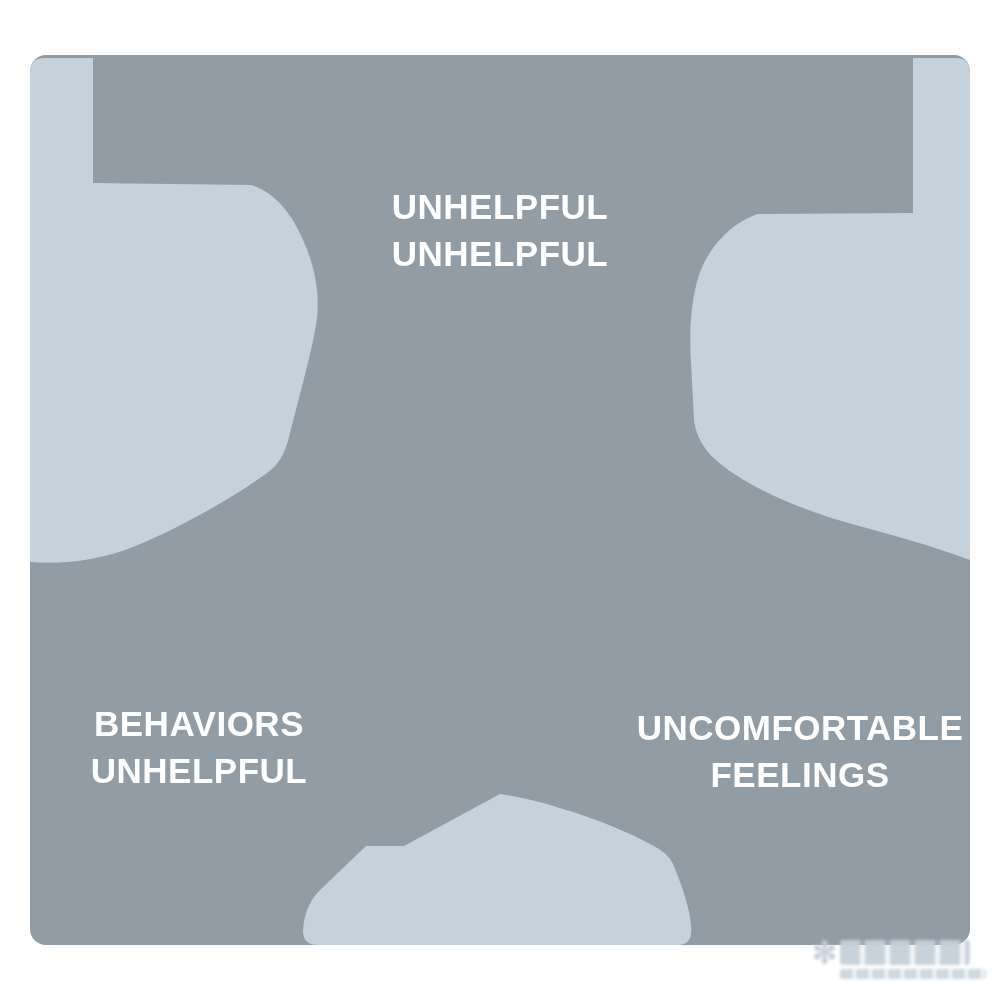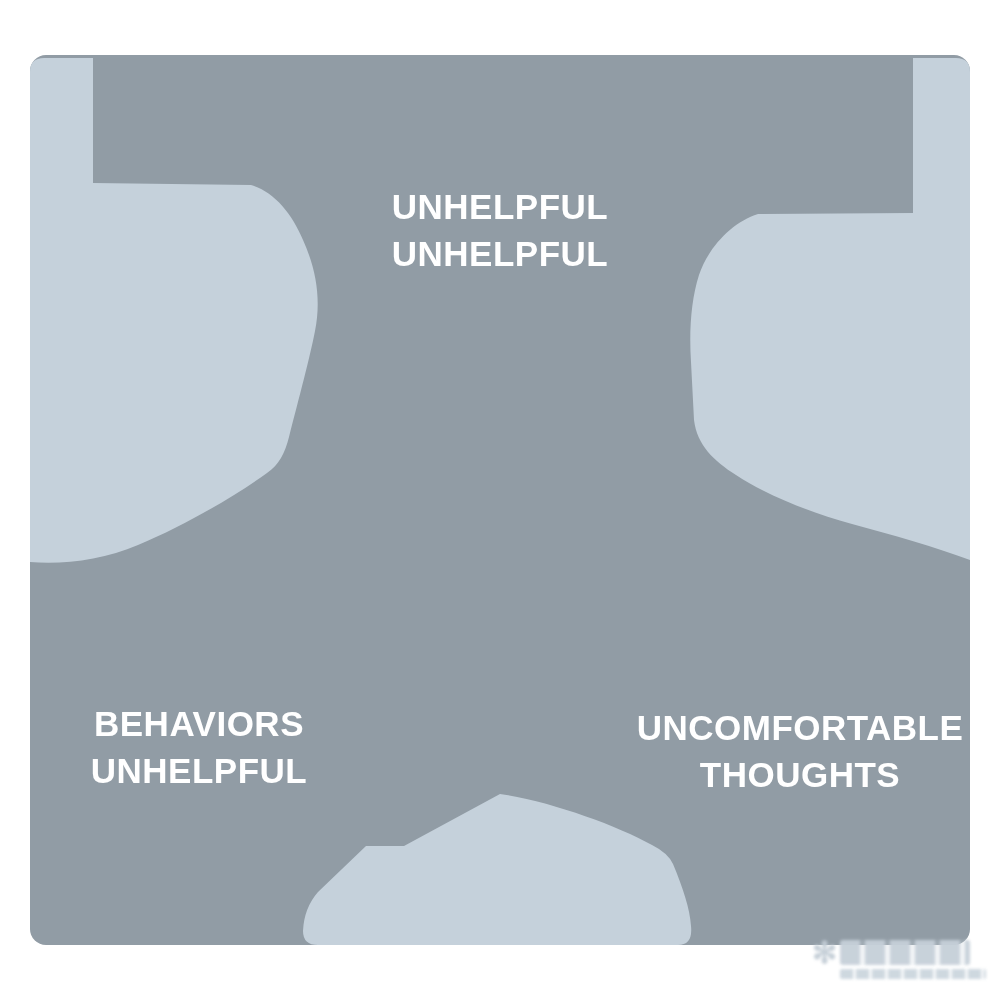--- a/index.html
+++ b/index.html
@@ -115,21 +115,21 @@
     <span class="line">UNHELPFUL</span>
   </div>
 
   <div class="node-label label-bottom-left">
     <span class="line">BEHAVIORS</span>
     <span class="line">UNHELPFUL</span>
   </div>
 
   <div class="node-label label-bottom-right">
     <span class="line">UNCOMFORTABLE</span>
-    <span class="line">THOUGHTS</span>
+    <span class="line">FEELINGS</span>
   </div>
 
   <div class="watermark">
     <span class="wm-icon">✻</span>
     <span class="wm-bars">
       <span class="wm-bar1"></span>
       <span class="wm-bar2"></span>
     </span>
   </div>
 

